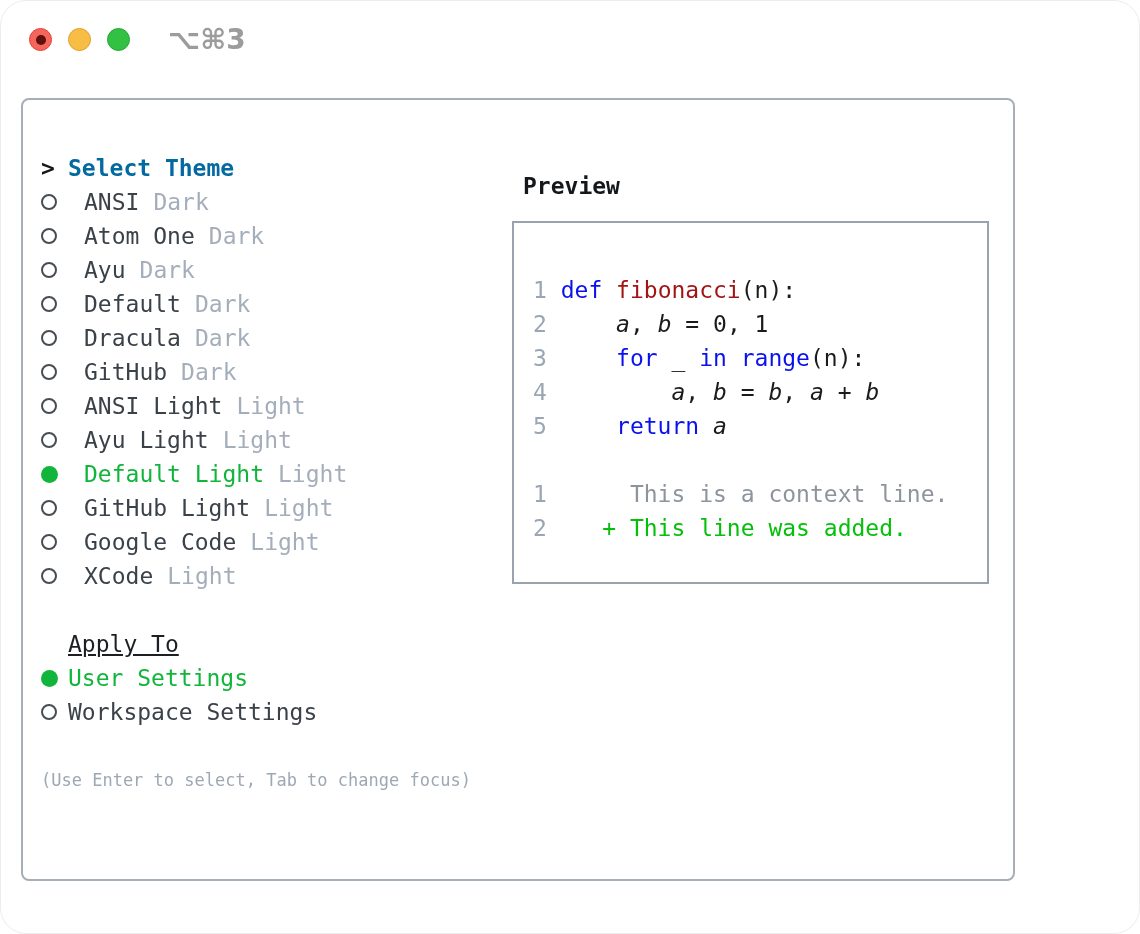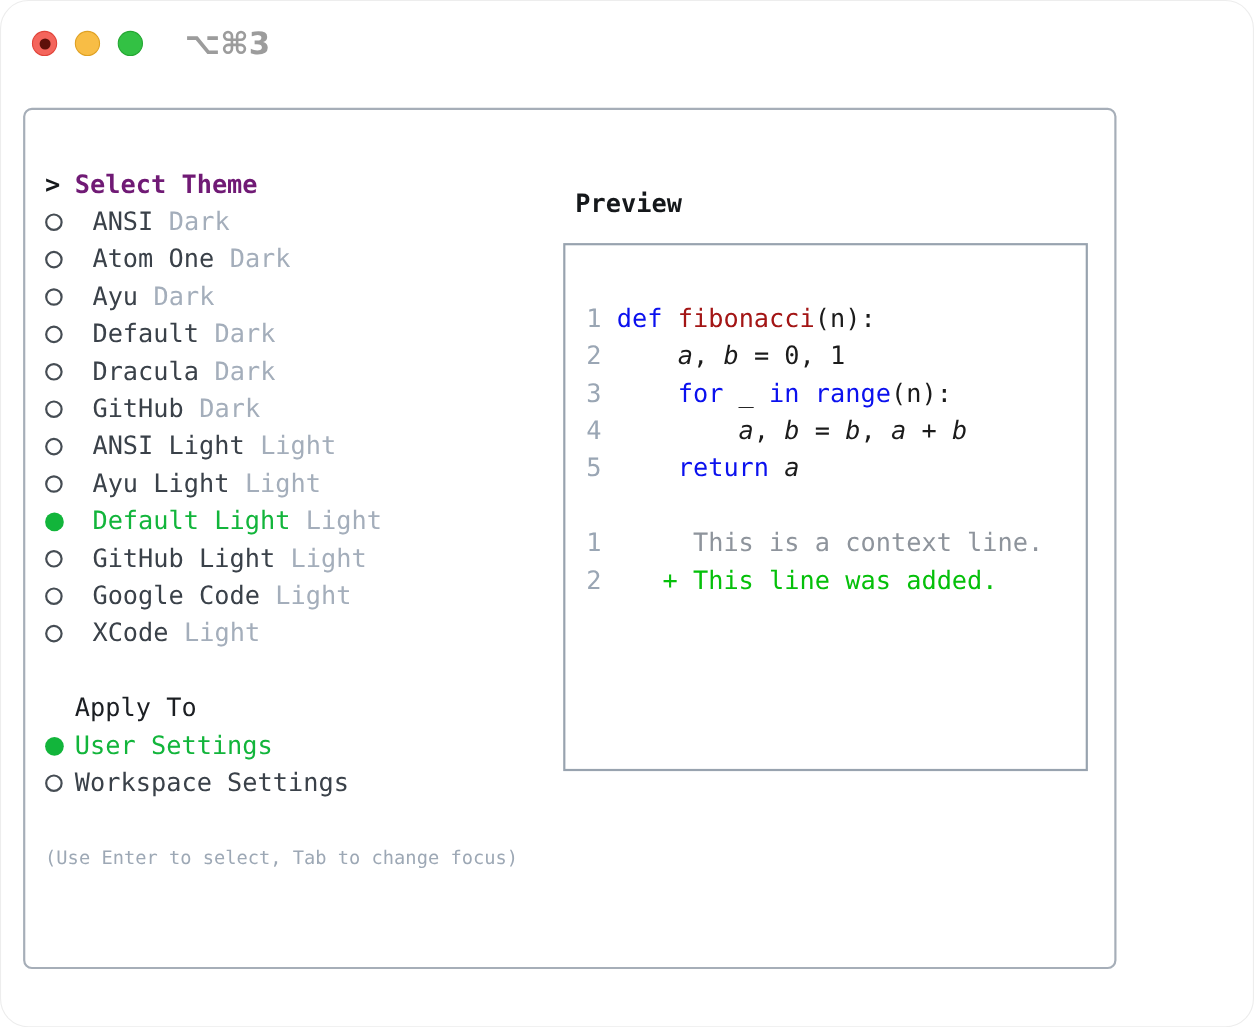--- a/index.html
+++ b/index.html
@@ -23,33 +23,33 @@
     border:2px solid #a6aeb8; border-radius:8px; background:#ffffff;
   }
 
   .left-col { position:absolute; left:18px; top:51px; width:450px; }
   .row { height:34px; display:flex; align-items:center; font-size:23px; white-space:pre; }
   .spacer { height:34px; }
   .prefix { width:27px; display:flex; align-items:center; flex:none; }
   .caret { font-weight:bold; color:#15181b; }
   .ring { width:16px; height:16px; border-radius:50%; border:2px solid #464d54; background:transparent; }
   .dot-sel { width:17px; height:17px; border-radius:50%; background:#12b53b; }
-  .hdr { font-weight:bold; color:#701a75; }
-  .hdr2 { color:#1c1f23; }
+  .hdr { font-weight:bold; color:#0369a1; }
+  .hdr2 { color:#1c1f23;text-decoration:underline; }
   .label { color:#3a4149;margin-left:16px; }
   .row.selected .label { color:#12b53b; }
   .tag { color:#a4aebb; margin-left:14px; }
   .opt-label { color:#3a4149; }
   .opt.selected .opt-label { color:#12b53b; }
   .hint { width:440px; font-size:17px; line-height:34px; color:#9da8b5; white-space:pre-wrap; }
 
   .right-col { position:absolute; left:483px; top:69px; }
   .preview-hdr { height:34px; line-height:34px; margin-left:17px; font-size:23px; font-weight:bold; color:#15181b; }
   .preview-box {
-    margin-left:6px; margin-top:18px; width:477px; height:480px;
+    margin-left:6px; margin-top:18px; width:477px; height:363px;
     border:2px solid #98a3af; background:#ffffff;
     padding:50px 0 0 19px; overflow:hidden;
   }
   .code-line { height:34px; line-height:34px; font-size:23px; white-space:pre; }
   .ln  { display:inline-block; width:1ch; margin-right:1ch; text-align:right; color:#9aa6b4; }
   .kw  { color:#0b11ee; }
   .fn  { color:#a31515; }
   .pl  { color:#1b1b1b; }
   .var { color:#1b1b1b; font-style:italic; }
   .ctx { color:#8e949c; }

